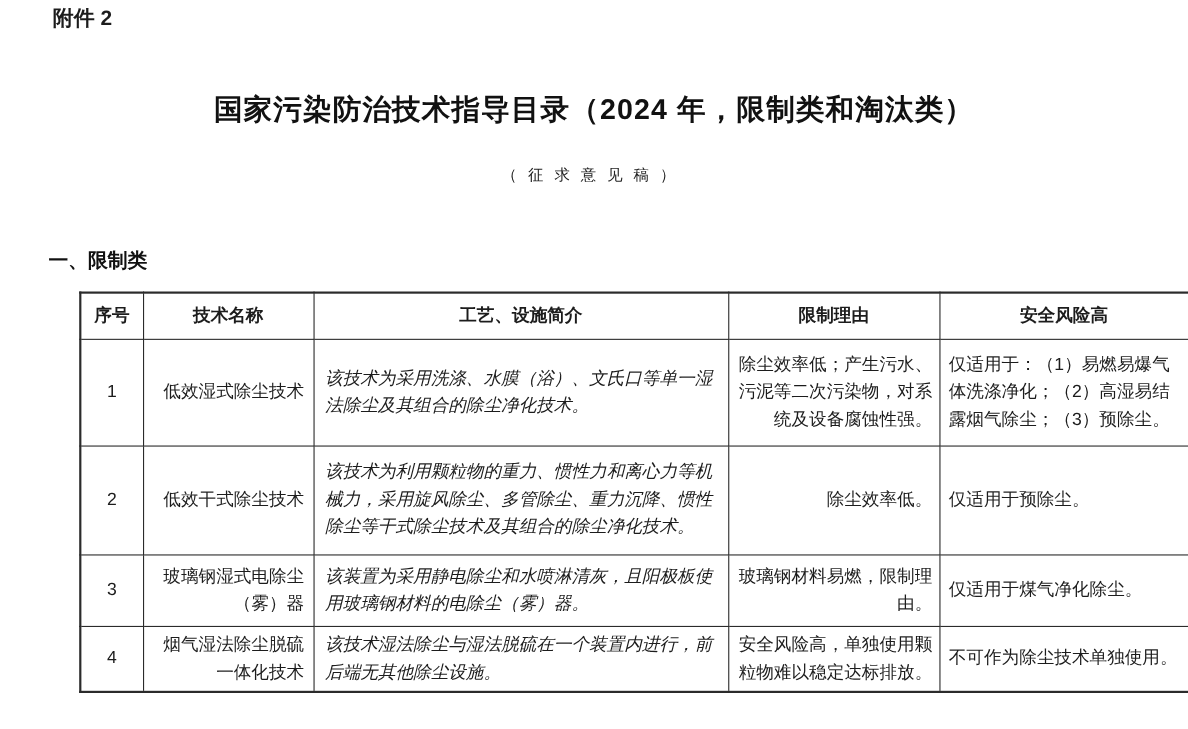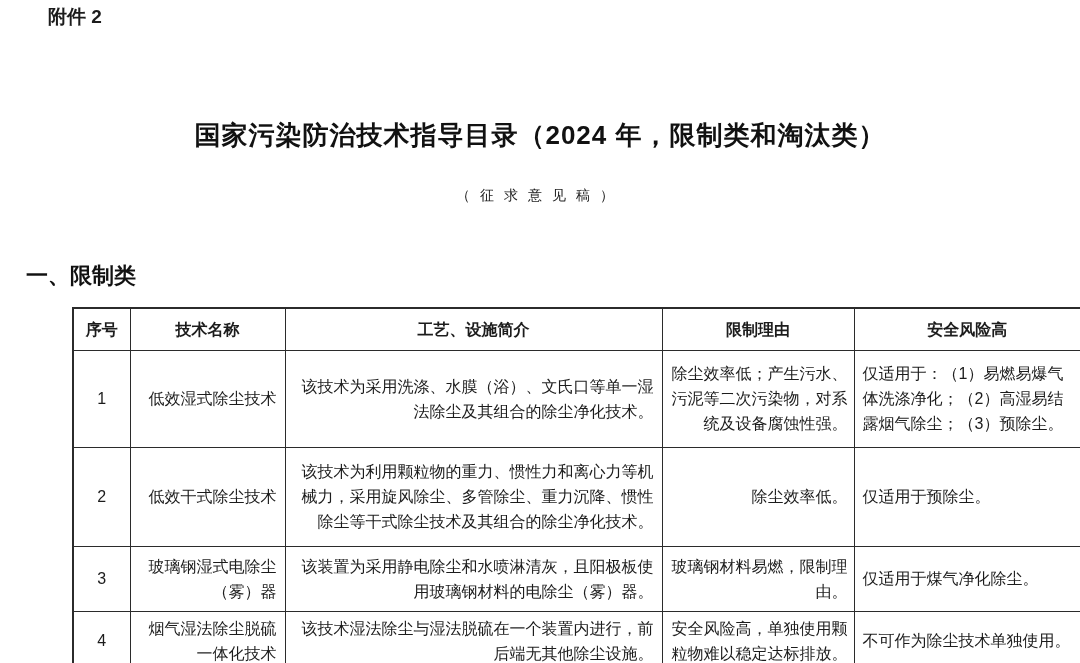--- a/index.html
+++ b/index.html
@@ -12,40 +12,40 @@
     color: #1c1c1c;
   }
   .attachment {
     padding-top: 4px;
     margin-left: 48px;
     font-size: 19px;
     font-weight: bold;
     color: #1c1c1c;
   }
   .doc-title {
-    margin-top: 88px;
+    margin-top: 52px;
     text-align: center;
     font-size: 26px;
     font-weight: bold;
     letter-spacing: 1px;
     color: #111;
   }
   .doc-subtitle {
     margin-top: 34px;
     text-align: center;
     font-size: 14px;
     letter-spacing: 10px;
     font-family: "Liberation Serif", serif;
     color: #222;
   }
   .section-heading {
     margin-top: 56px;
-    margin-left: 26px;
+    margin-left: 44px;
     margin-bottom: 16px;
-    font-size: 22px;
+    font-size: 18px;
     font-weight: bold;
     color: #111;
   }
   table.limit-table {
     margin-left: 72px;
     width: 1008px;
     border-collapse: collapse;
     table-layout: fixed;
     border: 2px solid #2b2b2b;
   }
@@ -58,21 +58,21 @@
     color: #1c1c1c;
     word-break: break-all;
   }
   table.limit-table th {
     font-weight: bold;
     text-align: center;
     height: 42px;
   }
   td.cell-no { text-align: center; }
   td.cell-name { text-align: right; padding: 4px 8px 4px 11px; }
-  td.cell-process { text-align: right; padding: 4px 8px 4px 10px; }
+  td.cell-process { text-align: left; padding: 4px 8px 4px 10px; font-style: italic; }
   td.cell-reason { text-align: right; padding: 4px 6px 4px 9px; }
   td.cell-scope { text-align: left; padding: 4px 6px 4px 8px; }
   tr.row-1 { height: 97px; }
   tr.row-2 { height: 99px; }
   tr.row-3 { height: 65px; }
   tr.row-4 { height: 56px; }
 </style>
 </head>
 <body>
 

